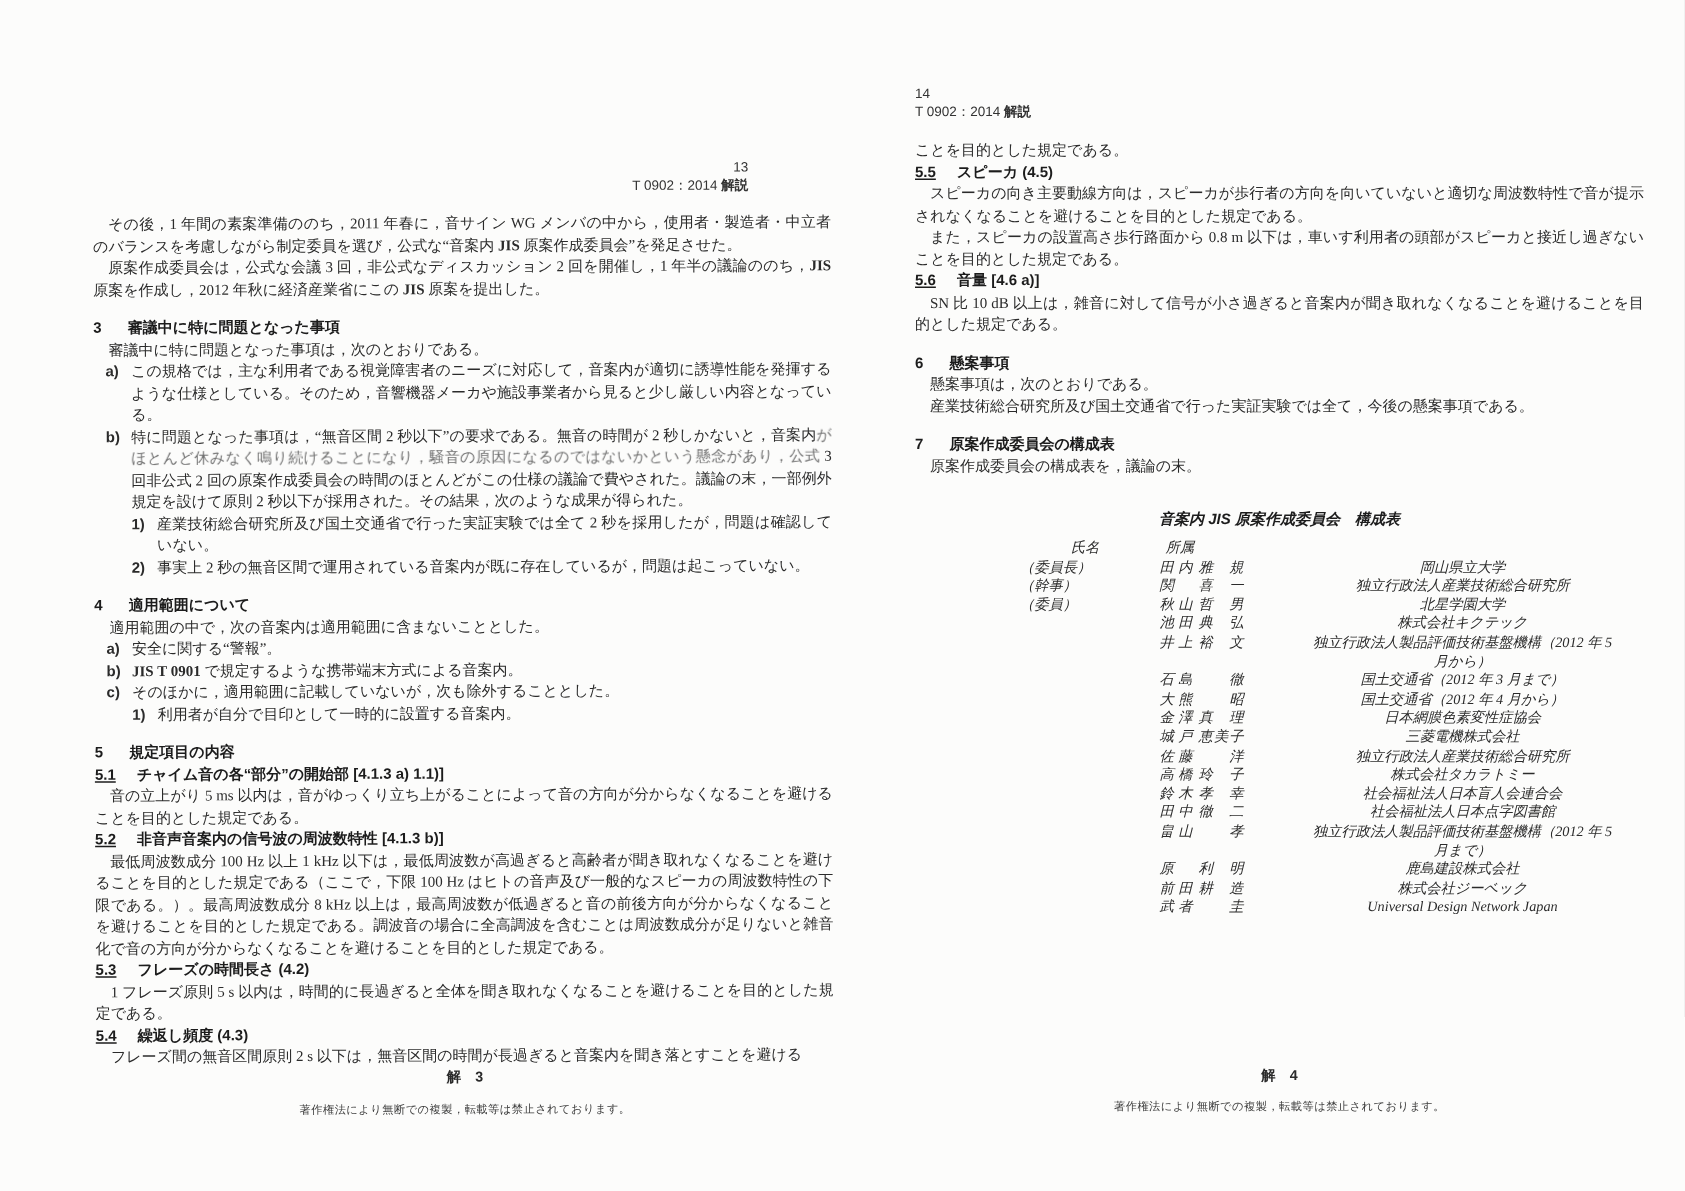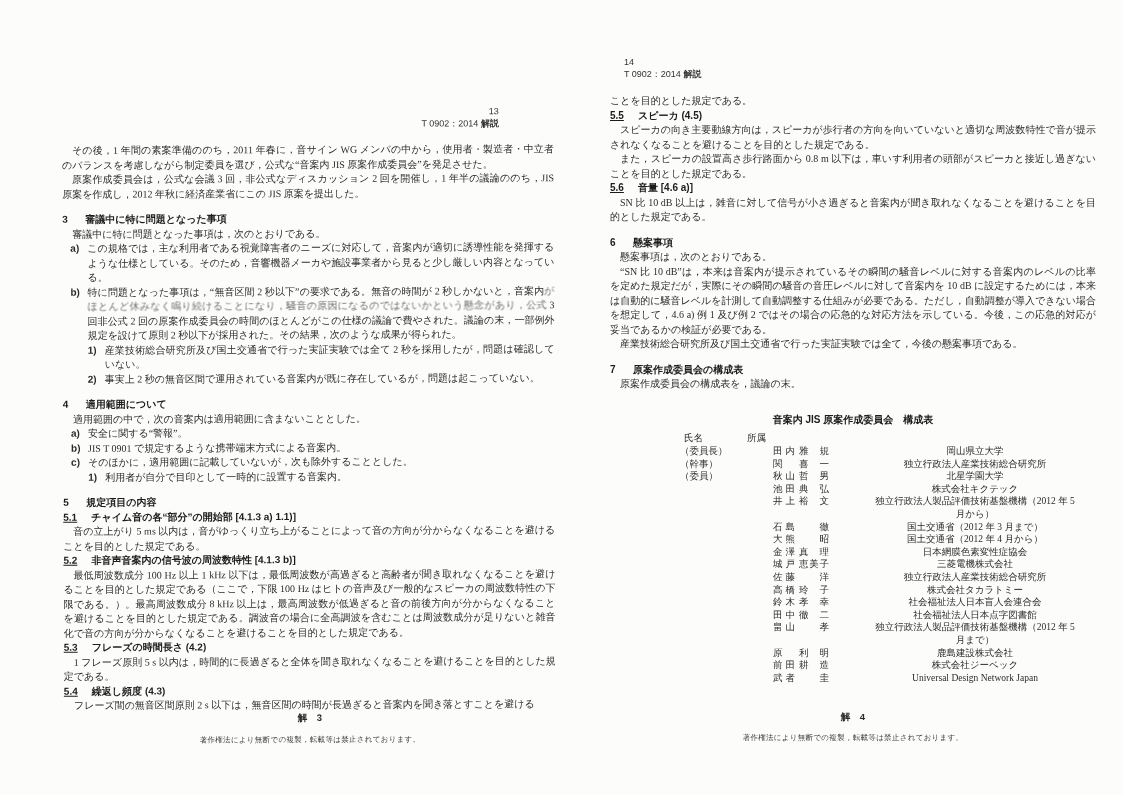--- a/index.html
+++ b/index.html
@@ -8,47 +8,47 @@
     font-family:"Liberation Serif","DejaVu Serif",serif;color:#2b2b2b;
   }
   .page{position:absolute;}
   .page-left{left:63px;top:106px;width:492px;height:676px;transform:rotate(-0.2deg);}
   .page-right{left:610px;top:56px;width:486px;height:728px;}
   .page-header{
     font-family:"Liberation Sans","DejaVu Sans",sans-serif;
     font-size:9px;line-height:12px;color:#333;margin-bottom:14px;
   }
   .page-left .page-header{text-align:right;padding-right:55px;margin-bottom:13px;}
-  .page-right .page-header{text-align:left;margin-left:14px;}
+  .page-right .page-header{text-align:left;}
   .page-header b{font-weight:bold;}
   .page-body{position:relative;}
   .blk-p{font-size:10px;line-height:14.5px;text-align:justify;text-indent:10px;}
   .blk-p.noindent{text-indent:0;}
   .blk-h{
     display:flex;font-family:"Liberation Sans","DejaVu Sans",sans-serif;
     font-weight:bold;font-size:10px;line-height:14.5px;margin-top:11px;color:#1c1c1c;
   }
   .blk-h .num{width:23px;flex-shrink:0;}
   .blk-h.sub{margin-top:0;}
   .blk-h.sub .num{width:28px;text-decoration:underline;}
   .blk-li{display:flex;font-size:10px;line-height:14.5px;padding-left:8px;}
   .blk-li .marker{width:17px;flex-shrink:0;font-weight:bold;font-family:"Liberation Sans","DejaVu Sans",sans-serif;}
   .blk-li .li-body{flex:1;text-align:justify;}
   .blk-li.lv2{padding-left:25px;}
   .scan-faded{color:#6d6d6d;filter:blur(0.4px);}
-  b{font-weight:normal;}
+  b{font-weight:bold;}
 
   
-  .ctable{margin-top:22px;font-size:9.5px;line-height:12.6px;}
+  .ctable{margin-top:22px;font-size:9.5px;line-height:12.6px;font-style:italic;}
   .ctable-title{
     text-align:center;font-weight:bold;font-size:10px;
     font-family:"Liberation Sans","DejaVu Sans",sans-serif;margin-bottom:5px;color:#1c1c1c;
   }
   .ctable-cols{display:flex;line-height:14px;}
-  .col-name{margin-left:74px;}
+  .col-name{margin-left:104px;}
   .col-affil{margin-left:44px;}
   .c-row{display:flex;}
   .c-role{margin-left:70px;width:93px;flex-shrink:0;}
   .c-name{width:56px;flex-shrink:0;display:flex;justify-content:space-between;}
   .c-fam{display:inline-block;width:22px;text-align:justify;text-align-last:justify;}
   .c-giv{display:inline-block;width:30px;text-align:justify;text-align-last:justify;}
   .c-giv.s1r{text-align-last:right;}
   .c-affil{margin-left:27px;width:238px;text-align:center;}
 
   .page-footer-label{
@@ -164,21 +164,20 @@
         <div class="blk-h sub">
           <span class="num">5.6</span>
           <span class="htitle">音量 [4.6 a)]</span>
         </div>
         <div class="blk-p">SN 比 10 dB 以上は，雑音に対して信号が小さ過ぎると音案内が聞き取れなくなることを避けることを目的とした規定である。</div>
         <div class="blk-h">
           <span class="num">6</span>
           <span class="htitle">懸案事項</span>
         </div>
         <div class="blk-p">懸案事項は，次のとおりである。</div>
-        <div class="blk-p">“SN 比 10 dB”は，本来は音案内が提示されているその瞬間の騒音レベルに対する音案内のレベルの比率を定めた規定だが，実際にその瞬間の騒音の音圧レベルに対して音案内を 10 dB に設定するためには，本来は自動的に騒音レベルを計測して自動調整する仕組みが必要である。ただし，自動調整が導入できない場合を想定して，<b>4.6 a) 例 1</b> 及び<b>例 2</b> ではその場合の応急的な対応方法を示している。今後，この応急的対応が妥当であるかの検証が必要である。</div>
         <div class="blk-p">産業技術総合研究所及び国土交通省で行った実証実験では全て，今後の懸案事項である。</div>
         <div class="blk-h">
           <span class="num">7</span>
           <span class="htitle">原案作成委員会の構成表</span>
         </div>
         <div class="blk-p">原案作成委員会の構成表を，議論の末。</div>
         <div class="ctable">
           <div class="ctable-title">音案内 JIS 原案作成委員会　構成表</div>
           <div class="ctable-cols">
             <span class="col-name">氏名</span>

